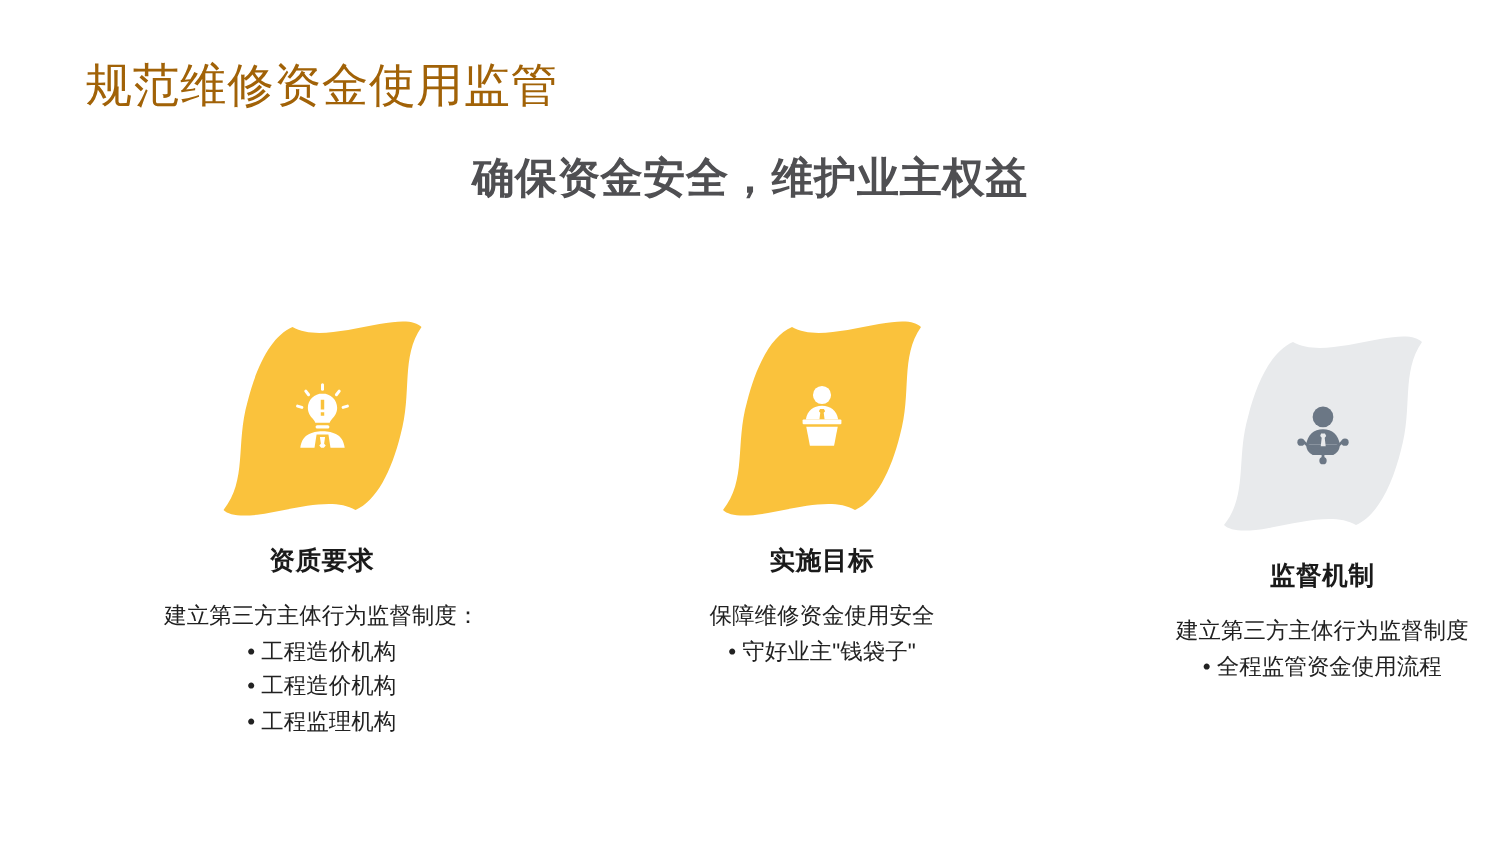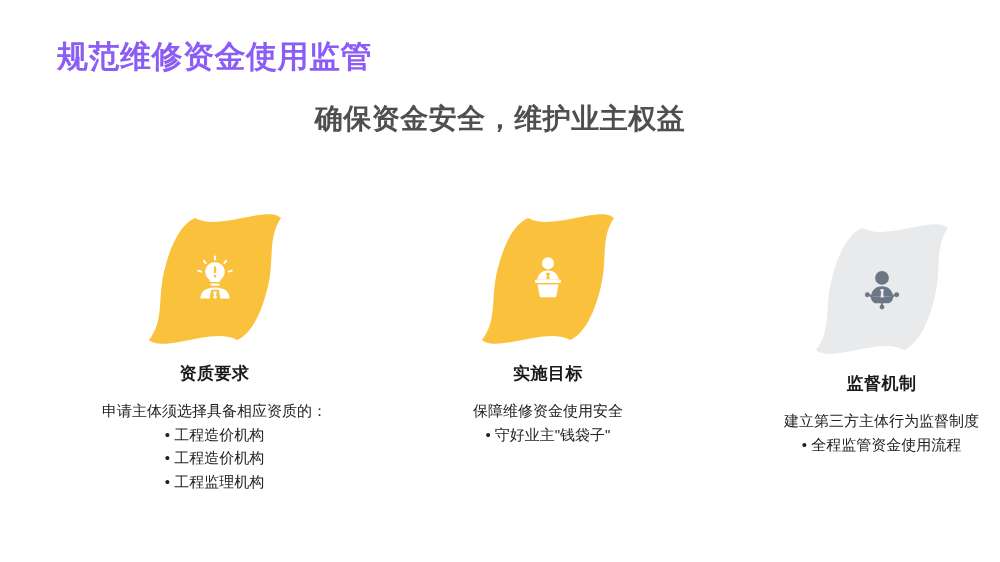--- a/index.html
+++ b/index.html
@@ -17,22 +17,22 @@
     background: #ffffff;
     overflow: hidden;
   }
 
   
   .slide-title {
     position: absolute;
     left: 57px;
     top: 38px;
     font-size: 31px;
-    font-weight: bold;
-    color: #8b5cf6;
+    font-weight: normal;
+    color: #a16207;
     letter-spacing: 0.5px;
     white-space: nowrap;
     line-height: 1.2;
   }
   .slide-subtitle {
     position: absolute;
     left: 0;
     right: 0;
     top: 100px;
     text-align: center;
@@ -154,21 +154,21 @@
                      l 1.9 -12.3 h 11 l 1.9 12.3 h 13.2 c -0.9 -6.9 -3.8 -10.9 -8.2 -12.9
                      -3.2 -1.4 -6.4 -2.6 -12.4 -2.6 Z"></path>
             <path d="M29.6 52 h 4.8 l -0.9 6.2 1.5 1.6 -1.7 2.2 h -2.6 l -1.7 -2.2 1.5 -1.6 Z"></path>
           </g>
         </svg>
       </div>
 
       <div class="col-heading">资质要求</div>
 
       <div class="col-body">
-        <div class="lead">申请主体须选择具备相应资质的：</div>
+        <div class="lead">建立第三方主体行为监督制度：</div>
         <ul>
           <li>工程造价机构</li>
           <li>工程造价机构</li>
           <li>工程监理机构</li>
         </ul>
       </div>
     </div>
 
     <div class="column">
       <div class="banner-wrap">

